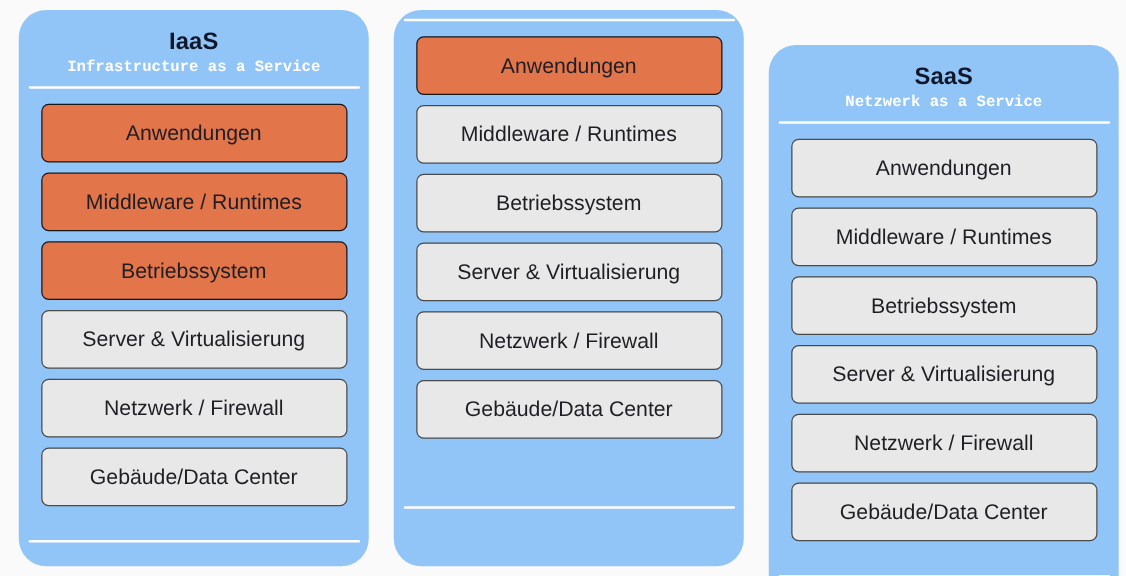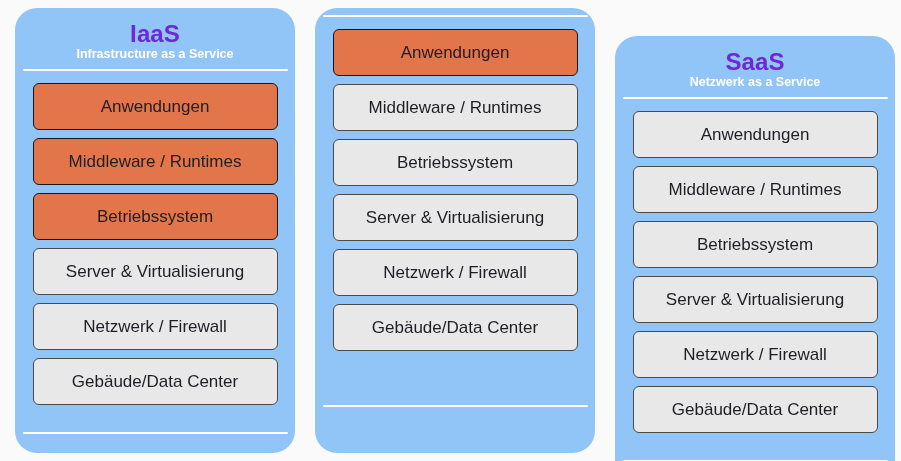--- a/index.html
+++ b/index.html
@@ -50,33 +50,34 @@
 
   .panel:last-child { margin-right: 0; margin-top: 28px; }
 
   .panel-header {
     width: 100%;
     padding: 14px 0 0 0;
     text-align: center;
   }
 
   .panel-title {
-    font-size: 24px;
+    font-size: 19px;
     font-weight: bold;
-    color: #6d28d9;
+    color: #0f172a;
     line-height: 23px;
     letter-spacing: 0.1px;
   }
 
   .panel-subtitle {
     font-size: 12.5px;
     font-weight: bold;
     color: #ffffff;
     line-height: 16px;
     margin-top: 1px;
+    font-family: Liberation Mono, monospace;
   }
 
   .divider {
     width: 265px;
     height: 2px;
     background: #ffffff;
     margin: 7px auto 0 auto;
     border-radius: 1px;
   }
 

